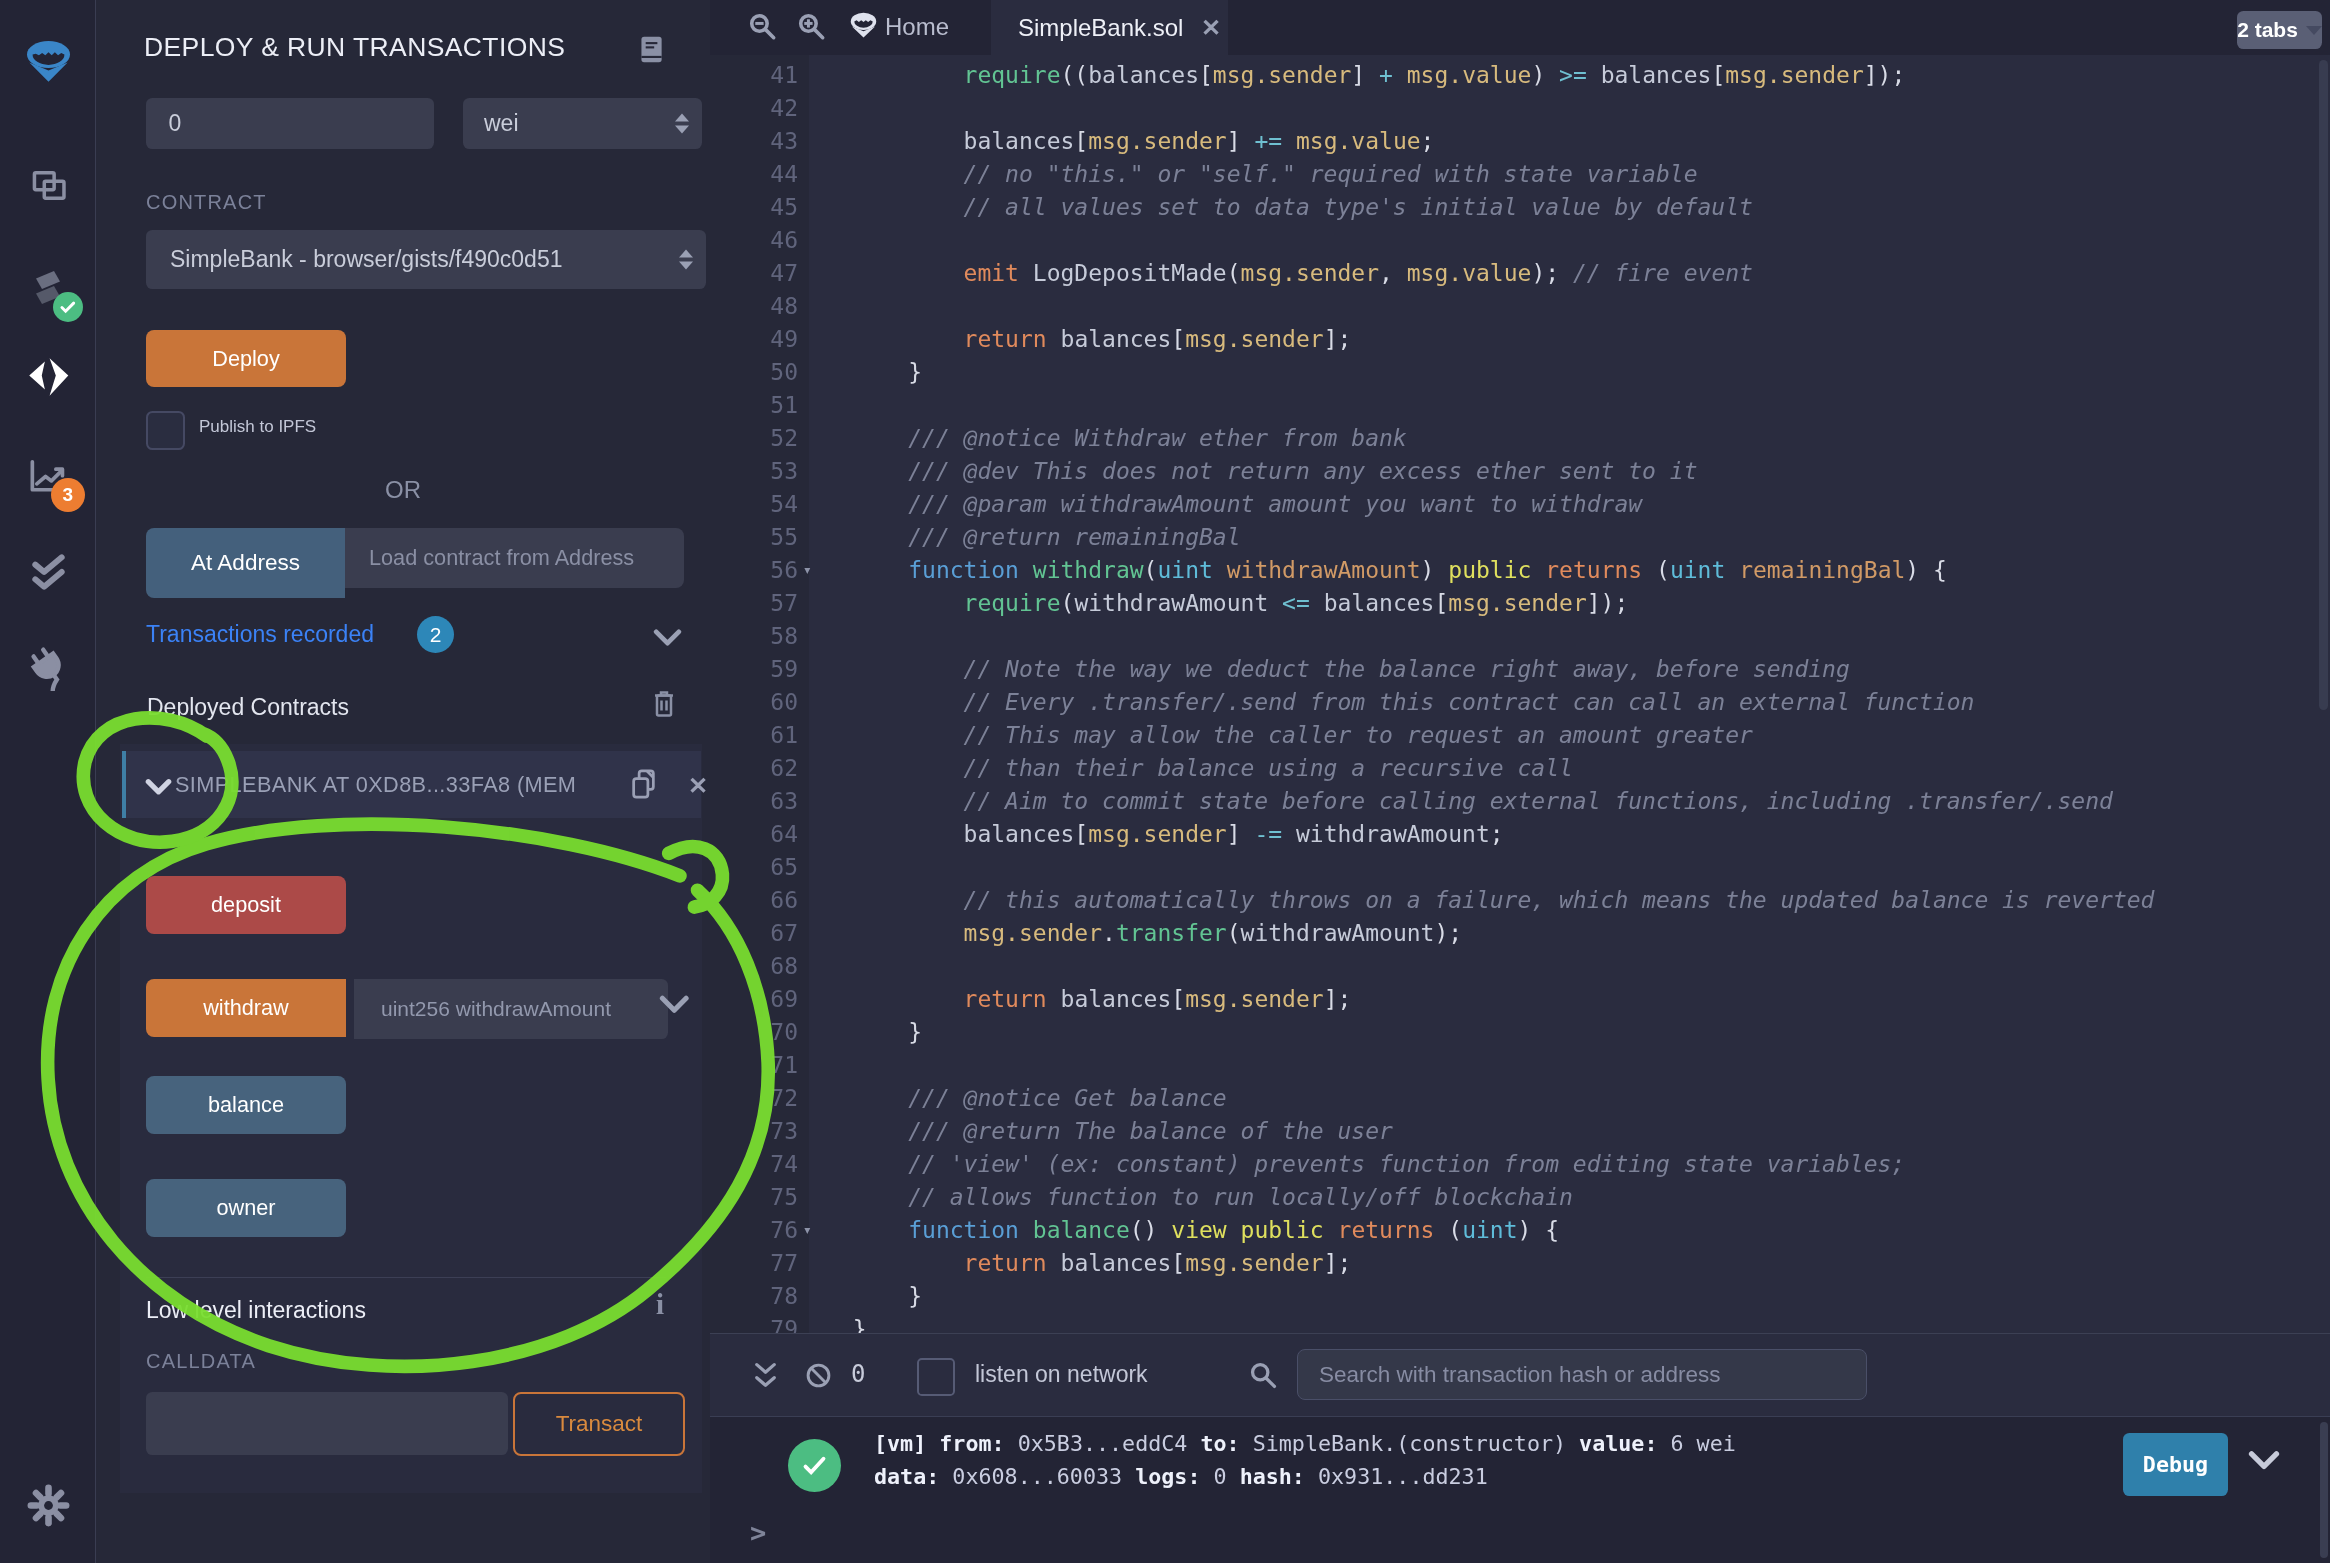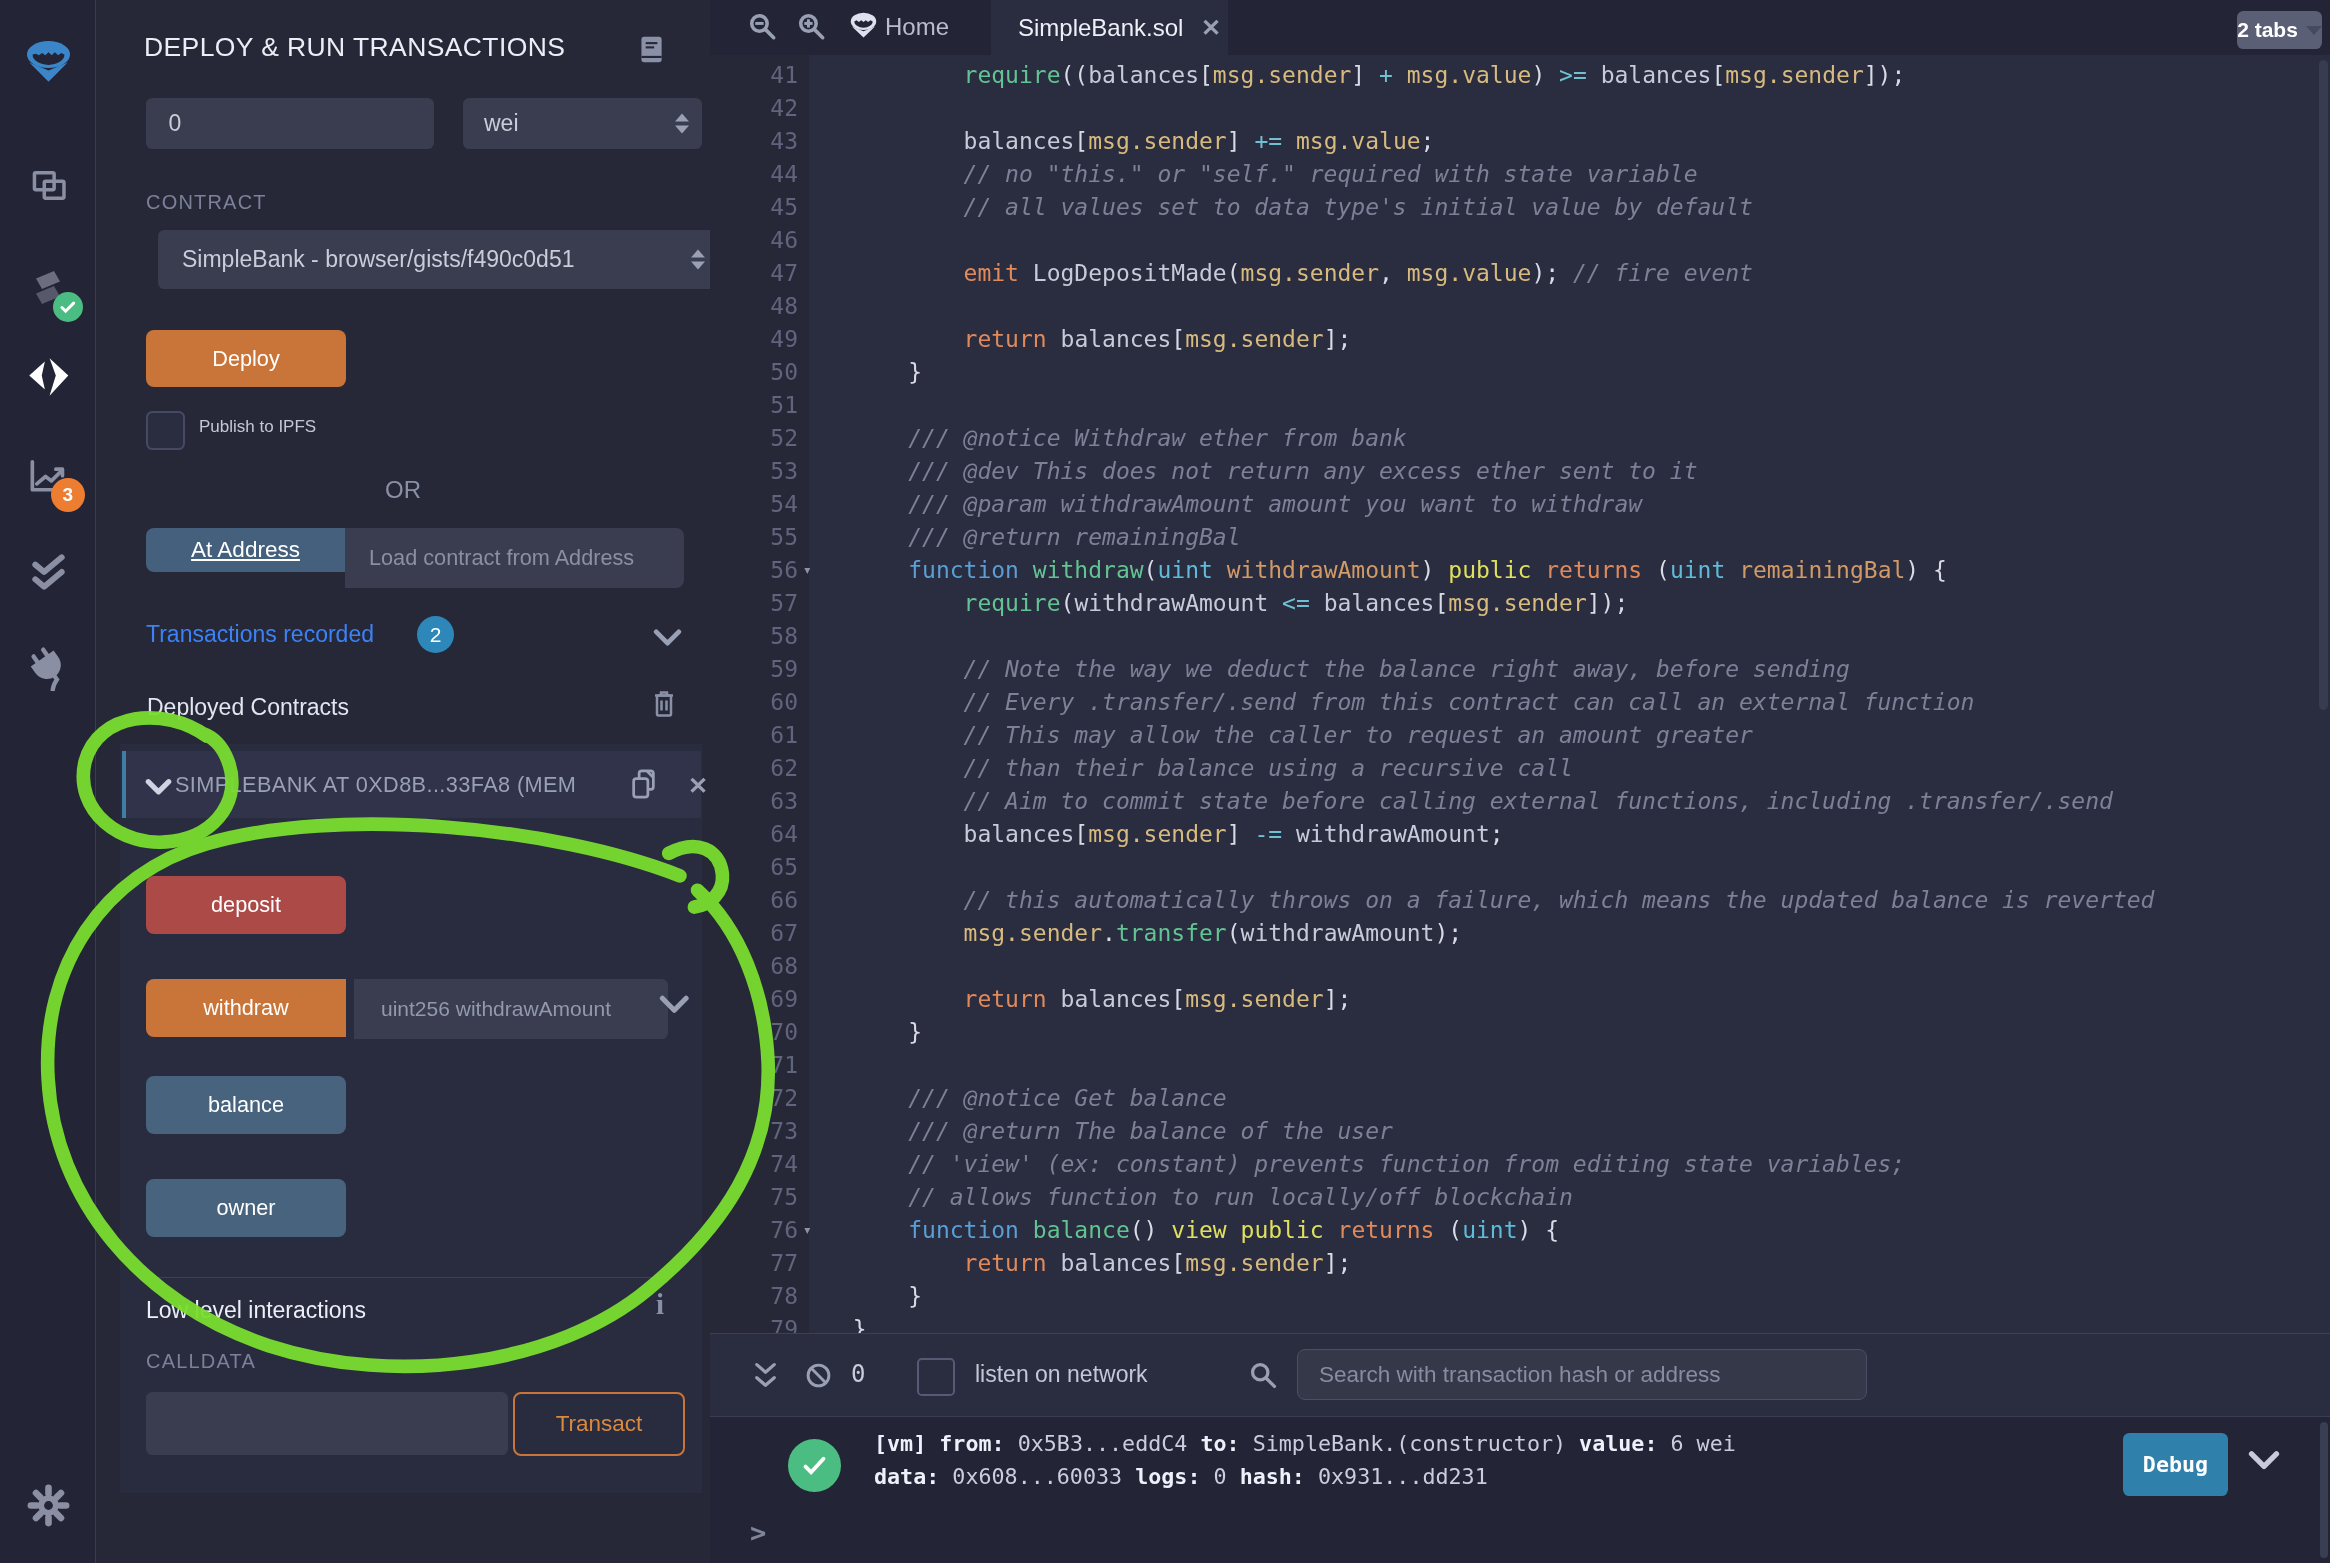--- a/index.html
+++ b/index.html
@@ -19,27 +19,27 @@
   #panel-title{position:absolute;left:48px;top:32px;font-size:26.5px;letter-spacing:0.4px;color:#eceef6;}
   #panel-doc-icon{position:absolute;right:42px;top:32px;}
   .field{background:#3a3d4f;border-radius:6.4px;color:#c9cdda;font-size:23px;border:none;outline:none;}
   #value-input{left:50px;top:98px;width:265px;height:51px;padding:0 0 0 22.5px;position:absolute;}
   #unit-select{left:367px;top:98px;width:218px;height:51px;position:absolute;display:flex;align-items:center;padding-left:21px;}
   .spinner{position:absolute;right:13px;top:50%;transform:translateY(-50%);display:flex;flex-direction:column;gap:4.8px;}
   .spinner i{width:0;height:0;border-left:7.2px solid transparent;border-right:7.2px solid transparent;display:block;}
   .spin-up{border-bottom:8.8px solid #9aa0b4;}
   .spin-down{border-top:8.8px solid #9aa0b4;}
   .mini-label{position:absolute;left:50px;font-size:20px;letter-spacing:1.2px;color:#7b8199;}
-  #contract-select{left:50px;top:230px;width:536px;height:59px;position:absolute;display:flex;align-items:center;padding-left:24px;white-space:nowrap;overflow:hidden;margin-left:12px;}
+  #contract-select{left:50px;top:230px;width:536px;height:59px;position:absolute;display:flex;align-items:center;padding-left:24px;white-space:nowrap;overflow:hidden;}
   .btn{border:none;border-radius:8px;color:#fff;font-size:21.7px;display:flex;align-items:center;justify-content:center;cursor:pointer;font-family:inherit;}
   #deploy-btn{position:absolute;left:50px;top:330px;width:200px;height:57px;background:#c97539;}
   #publish-box{position:absolute;left:50px;top:411px;width:35px;height:35px;border:2.4px solid #454963;border-radius:6.4px;background:#2a2d40;}
   #publish-label{position:absolute;left:103px;top:417px;font-size:17px;color:#c3c7d7;}
   #or-label{position:absolute;left:0;top:476px;width:614px;text-align:center;font-size:24px;color:#8a90a5;}
-  #at-address-btn{position:absolute;left:50px;top:528px;width:199px;height:44px;background:#44607c;border-radius:8px 0 0 8px;font-size:22.5px;text-decoration:underline;}
+  #at-address-btn{position:absolute;left:50px;top:528px;width:199px;height:70px;background:#44607c;border-radius:8px 0 0 8px;font-size:22.5px;}
   #at-address-input{position:absolute;left:249px;top:528px;width:313px;height:58px;border-radius:0 8px 8px 0;padding-left:24px;font-size:21.7px;}
   #at-address-input::placeholder{color:#8a8fa4;}
   #tx-recorded{position:absolute;left:50px;top:621px;font-size:23px;color:#3b82f6;}
   #tx-badge{position:absolute;left:321px;top:616px;width:37px;height:37px;border-radius:50%;background:#2d87b8;color:#fff;font-size:21px;display:flex;align-items:center;justify-content:center;}
   .chev{stroke:#9aa0b4;stroke-width:6;fill:none;stroke-linecap:round;stroke-linejoin:round;}
   #deployed-label{position:absolute;left:51px;top:694px;font-size:23px;color:#e3e6ef;}
   #trash-icon{position:absolute;left:552px;top:686px;}
   #instance-card{position:absolute;left:24px;top:744px;width:582px;height:749px;background:#292b3e;}
   #instance-header{position:absolute;left:26px;top:751px;width:579px;height:67px;background:#30334a;display:flex;align-items:center;}
   #instance-accent{position:absolute;left:26px;top:751px;width:4px;height:67px;background:#3f7fa6;}

